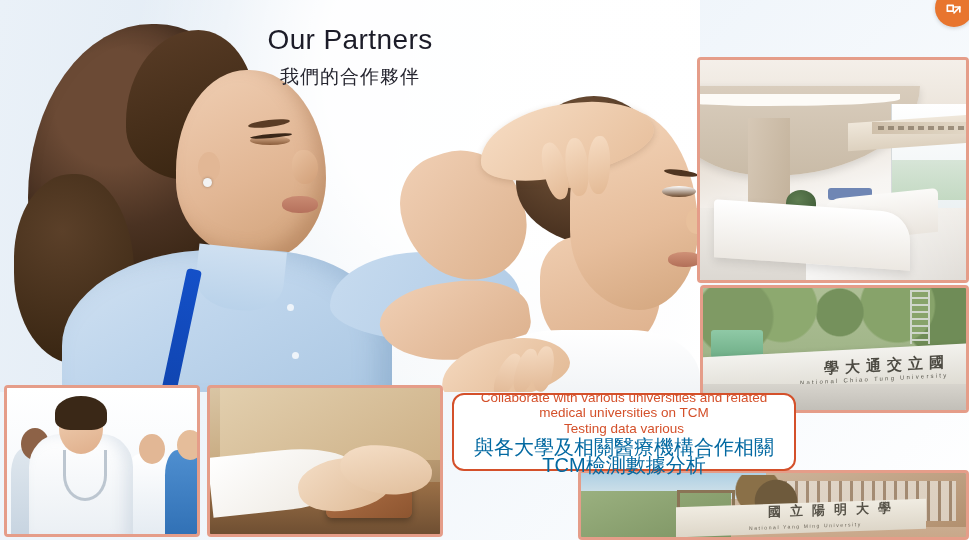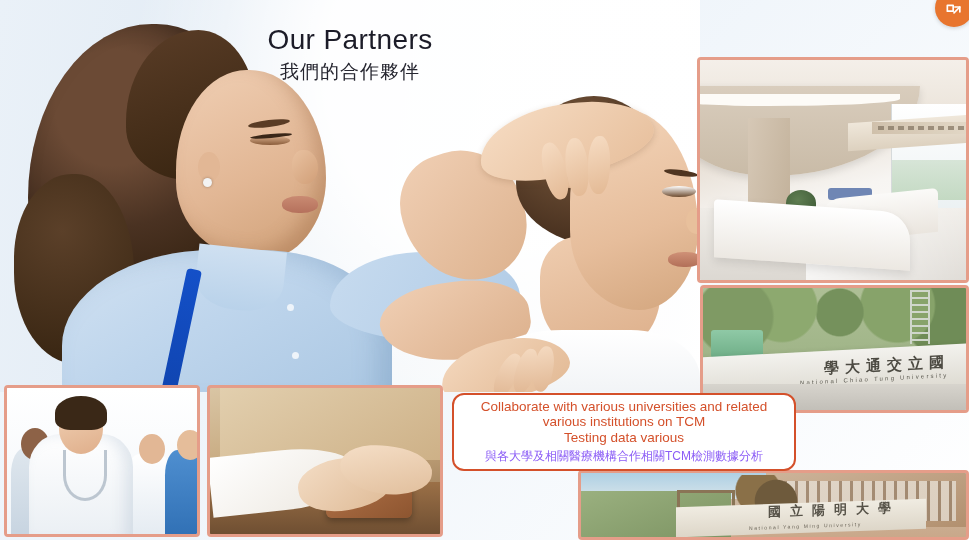--- a/index.html
+++ b/index.html
@@ -106,21 +106,21 @@
     background:linear-gradient(150deg,#f4d8be,#e2b994);transform:rotate(-12deg);}
   .fl{position:absolute;width:19px;height:46px;border-radius:46%;
     background:linear-gradient(160deg,#f5dbc2,#e0b692);}
   .fl1{left:498px;top:352px;transform:rotate(26deg);}
   .fl2{left:516px;top:348px;transform:rotate(18deg);}
   .fl3{left:534px;top:346px;transform:rotate(10deg);}
 
   
   .title-wrap{position:absolute;left:0;top:24px;width:700px;text-align:center;z-index:9;}
   .title-en{font-size:28px;font-weight:normal;color:#1c1c28;letter-spacing:.4px;line-height:1.15;}
-  .title-zh{font-size:19px;color:#262630;margin-top:5px;letter-spacing:1px;line-height:1.2;}
+  .title-zh{font-size:19px;color:#262630;margin-top:10px;letter-spacing:1px;line-height:1.2;}
 
   
   .ph{position:absolute;overflow:hidden;border:3px solid #e59d89;border-radius:4px;
       box-sizing:border-box;}
   .ph-hospital{left:697px;top:57px;width:272px;height:226px;
     background:linear-gradient(165deg,#efe8e0 0%,#e3d9cd 28%,#f7f5f2 58%,#ffffff 100%);}
   .hos-ceiling{position:absolute;left:-10px;top:0;width:300px;height:72px;
     background:linear-gradient(#f4efe9,#e9e1d6);}
   .hos-arc{position:absolute;left:-30px;top:26px;width:250px;height:90px;
     border-radius:0 0 60% 40%/0 0 100% 70%;
@@ -239,21 +239,21 @@
   .pl-hand2{position:absolute;left:130px;top:58px;width:92px;height:48px;
     border-radius:50% 46% 54% 50%;background:linear-gradient(160deg,#f6e0c9,#e0bd9a);
     transform:rotate(8deg);}
 
   
   .caption{position:absolute;left:452px;top:393px;width:344px;height:78px;
     background:#ffffff;border:2px solid #d4502a;border-radius:12px;
     display:flex;flex-direction:column;align-items:center;justify-content:center;
     z-index:20;box-sizing:border-box;padding:4px 6px;}
   .cap-en{font-size:13.5px;line-height:15.5px;color:#d4502a;text-align:right;}
-  .cap-zh{font-size:12px;line-height:18px;color:#8b5cf6;text-align:center;margin-top:2px;}
+  .cap-zh{font-size:20px;line-height:18px;color:#0369a1;text-align:center;margin-top:2px;}
 
   
   .badge{position:absolute;right:-4px;top:-11px;width:38px;height:38px;border-radius:50%;
     background:#e8752e;z-index:40;box-shadow:0 1px 4px rgba(0,0,0,.18);}
   .badge svg{position:absolute;left:9px;top:13px;}
 </style>
 </head>
 <body>
 
 <div class="slide">
@@ -359,21 +359,21 @@
     <div class="pl-sleeve"></div>
     <div class="pl-tbl"></div>
     <div class="pl-pillow"></div>
     <div class="pl-arm"></div>
     <div class="pl-hand1"></div>
     <div class="pl-hand2"></div>
   </div>
 
   <div class="caption">
     <div class="cap-en">Collaborate with various universities and related</div>
-    <div class="cap-en">various institutions on TCM</div>
+    <div class="cap-en">medical universities on TCM</div>
     <div class="cap-en">Testing data various</div>
     <div class="cap-zh">與各大學及相關醫療機構合作相關TCM檢測數據分析</div>
   </div>
 
   <div class="badge">
     <svg width="20" height="20" viewBox="0 0 24 24" fill="none" stroke="#ffffff" stroke-width="2" stroke-linecap="round" stroke-linejoin="round">
       <path d="M4 4h7v7H4z"></path>
       <path d="M13 6h6v6"></path>
       <path d="M19 6l-7 7"></path>
     </svg>

